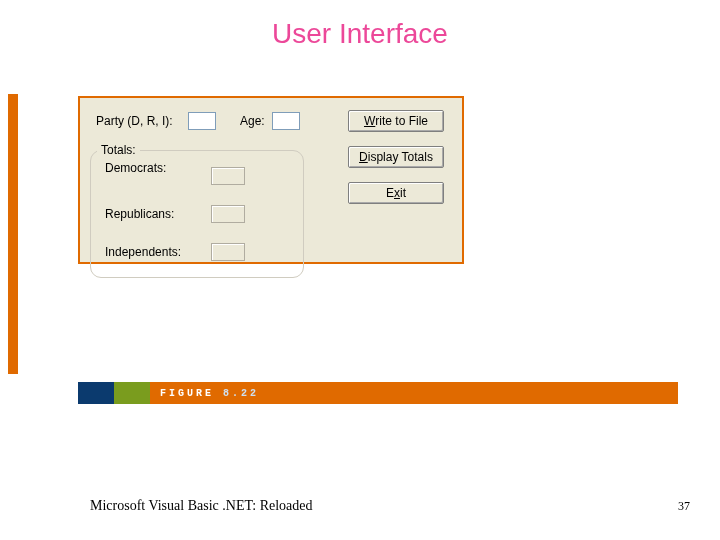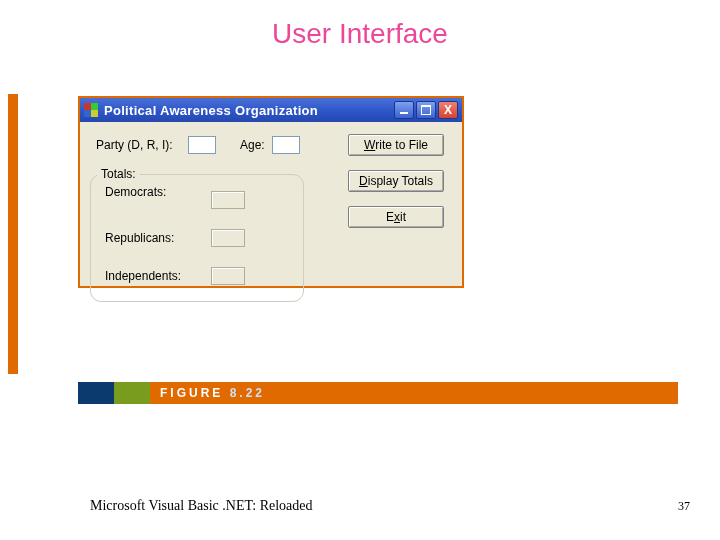--- a/index.html
+++ b/index.html
@@ -125,22 +125,22 @@
   .figbar {
     position:absolute;
     left: 78px; top: 382px;
     width: 600px; height: 22px;
     display:flex; align-items:stretch;
   }
   .figbar .seg1 { width:36px; background:#0b3a6e; }
   .figbar .seg2 { width:36px; background:#7a9c1e; }
   .figbar .seg3 { flex:1; background:#e06a00; display:flex; align-items:center; padding-left:10px; }
   .figlabel {
-    font-family: Liberation Sans, sans-serif;
-    font-size: 12px;
+    font-family: Liberation Mono, monospace;
+    font-size: 10px;
     letter-spacing: 3px;
     font-weight: bold;
     color:#fff;
   }
   .figlabel .strong { color:#fff; }
   .figlabel .num { color:#cfe0f0; }
   
   .footer-left {
     position:absolute;
     left: 90px; bottom: 26px;
@@ -155,27 +155,20 @@
   }
 </style>
 </head>
 <body>
 
 <h1 class="slide-title">User Interface</h1>
 
 <div class="left-rail"></div>
 
 <div class="vb-window">
-  <div class="titlebar">
-    <div class="app-icon"></div>
-    <div class="titlebar-text">Political Awareness Organization</div>
-    <div class="winbtn min"></div>
-    <div class="winbtn max"></div>
-    <div class="winbtn close">X</div>
-  </div>
 
   <div class="form-body">
 
     <span class="lbl" style="left:14px; top:16px;">Party (D, R, I):</span>
     <div class="txtbox" style="left:108px; top:14px;"></div>
     <span class="lbl" style="left:158px; top:16px;">Age:</span>
     <div class="txtbox" style="left:192px; top:14px;"></div>
 
     <div class="btn" style="left:268px; top:12px;">
       <span></span>

